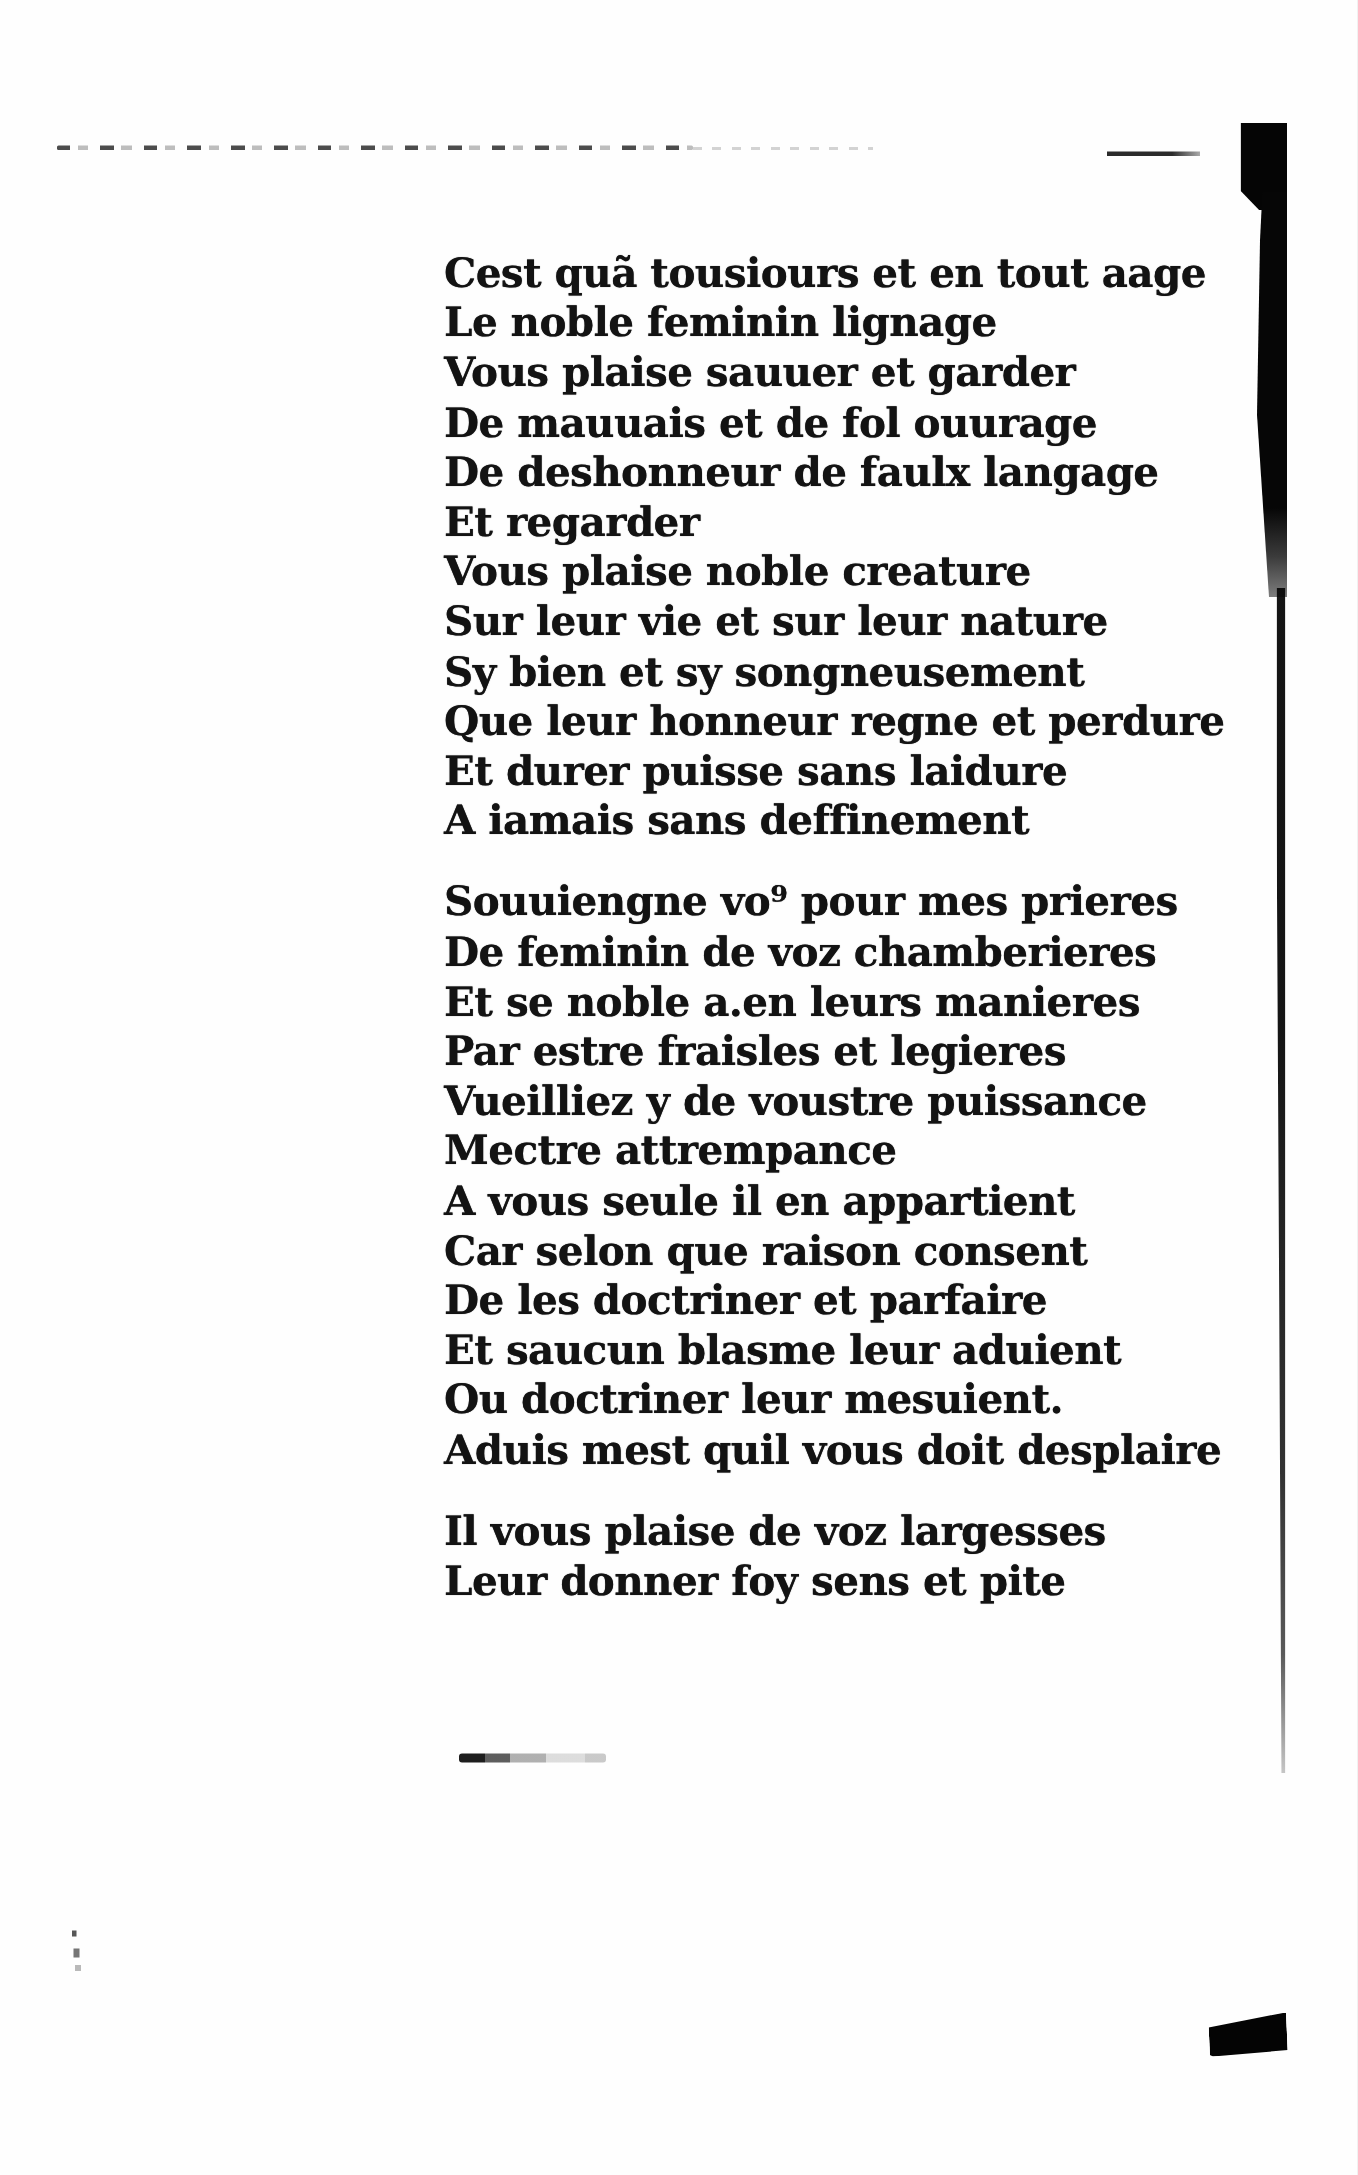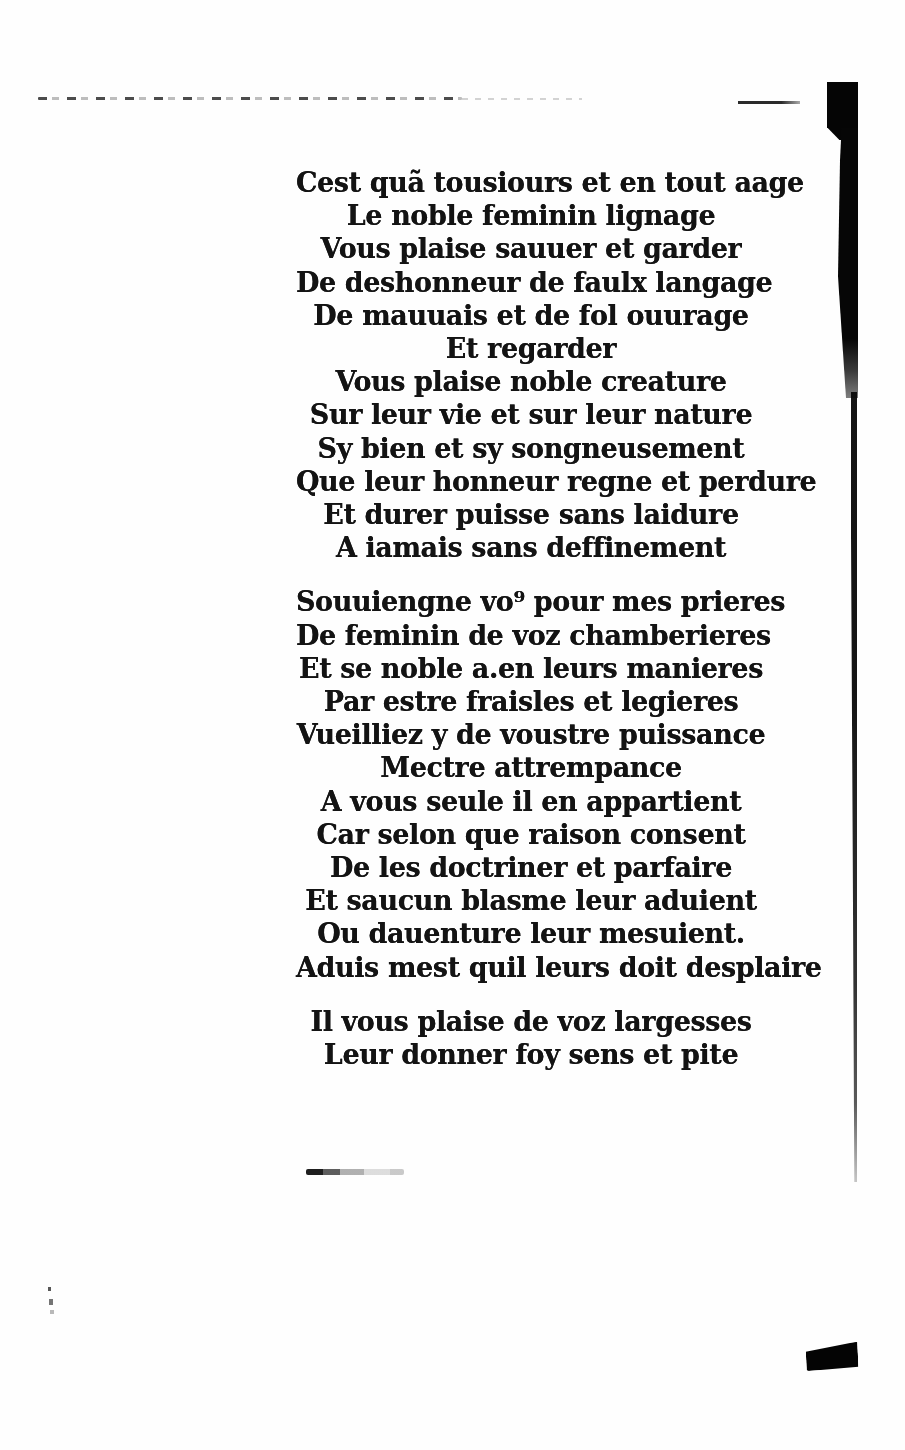--- a/index.html
+++ b/index.html
@@ -2,21 +2,20 @@
 <html><head>
 <meta charset="utf-8">
 <style>
   html, body { margin: 0; padding: 0; background: #e8e8e8; }
   .page {
     position: relative;
     width: 905px; height: 1450px;
     background: #fefefe;
     overflow: hidden;
     font-family: "DejaVu Serif", serif;
-    text-align: center;
   }
 
   
   .poem {
     position: absolute;
     left: 296px; top: 166px;
     width: 470px;
     color: #131313;
   }
   .stanza { margin: 0 0 21px 0; }
@@ -102,43 +101,43 @@
   <div class="bar-bottom"></div>
   <div class="speck s1"></div>
   <div class="speck s2"></div>
   <div class="speck s3"></div>
 
   <div class="poem">
     <div class="stanza">
         <div class="line">Cest quã tousiours et en tout aage</div>
         <div class="line">Le noble feminin lignage</div>
         <div class="line">Vous plaise sauuer et garder</div>
+        <div class="line">De mauuais et de fol ouurage</div>
         <div class="line">De deshonneur de faulx langage</div>
-        <div class="line">De mauuais et de fol ouurage</div>
         <div class="line">Et regarder</div>
         <div class="line">Vous plaise noble creature</div>
         <div class="line">Sur leur vie et sur leur nature</div>
         <div class="line">Sy bien et sy songneusement</div>
         <div class="line">Que leur honneur regne et perdure</div>
         <div class="line">Et durer puisse sans laidure</div>
         <div class="line">A iamais sans deffinement</div>
       </div>
     <div class="stanza">
         <div class="line">Souuiengne vo⁹ pour mes prieres</div>
         <div class="line">De feminin de voz chamberieres</div>
         <div class="line">Et se noble a.en leurs manieres</div>
         <div class="line">Par estre fraisles et legieres</div>
         <div class="line">Vueilliez y de voustre puissance</div>
         <div class="line">Mectre attrempance</div>
         <div class="line">A vous seule il en appartient</div>
         <div class="line">Car selon que raison consent</div>
         <div class="line">De les doctriner et parfaire</div>
         <div class="line">Et saucun blasme leur aduient</div>
-        <div class="line">Ou dauenture leur mesuient.</div>
-        <div class="line">Aduis mest quil leurs doit desplaire</div>
+        <div class="line">Ou doctriner leur mesuient.</div>
+        <div class="line">Aduis mest quil vous doit desplaire</div>
       </div>
     <div class="stanza">
         <div class="line">Il vous plaise de voz largesses</div>
         <div class="line">Leur donner foy sens et pite</div>
       </div>
   </div>
 
   <div class="fragment"></div>
 
 </div>

